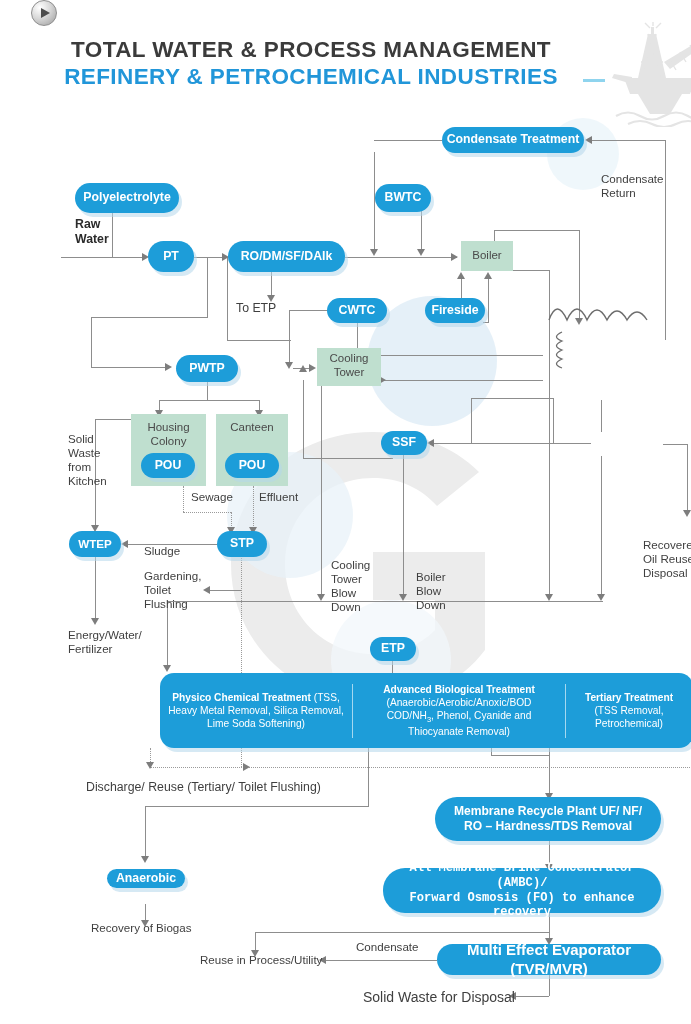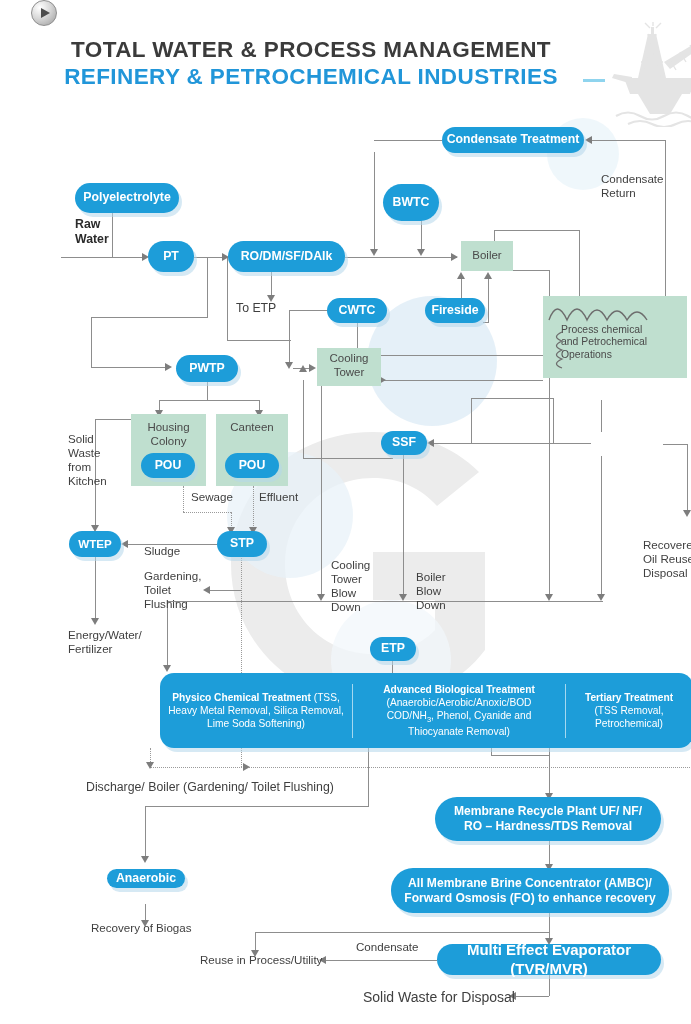--- a/index.html
+++ b/index.html
@@ -305,36 +305,33 @@
   <div class="ln v" style="left:518px; top:974px; height:22px;"></div>
   <div class="ln h" style="left:484px; top:996px; width:34px;"></div>
   <div class="ar l" style="left:478px; top:992px;"></div>
 
   <div class="pill" style="left:44px; top:183px; width:104px; height:30px; font-size:12.3px;">Polyelectrolyte</div>
 
   <div class="pill" style="left:117px; top:241px; width:46px; height:31px; font-size:12.3px;">PT</div>
 
   <div class="pill" style="left:197px; top:241px; width:117px; height:31px; font-size:12.3px;">RO/DM/SF/DAlk</div>
 
-  <div class="pill" style="left:352px; top:184px; width:56px; height:37px; font-size:12.3px;">BWTC</div>
+  <div class="pill" style="left:344px; top:184px; width:56px; height:28px; font-size:12.3px;">BWTC</div>
 
   <div class="pill" style="left:296px; top:298px; width:60px; height:25px; font-size:12.3px;">CWTC</div>
 
   <div class="pill" style="left:394px; top:298px; width:60px; height:25px; font-size:12.3px;">Fireside</div>
 
   <div class="pill" style="left:411px; top:127px; width:142px; height:26px; font-size:12.3px;">Condensate Treatment</div>
 
   <div class="gbox mid" style="left:430px; top:241px; width:52px; height:30px; font-size:11.5px;">Boiler</div>
 
   <div class="gbox" style="left:286px; top:348px; width:64px; height:38px; font-size:11.5px; padding-top:4px; white-space:pre-line;">Cooling
 Tower</div>
 
-  <div class="gbox" style="left:512px; top:296px; width:144px; height:82px; font-size:10.4px; padding:28px 4px 0 18px; white-space:pre-line; justify-content:flex-start; text-align:left;">Process chemical
-and Petrochemical
-Operations</div>
   <svg style="position:absolute; left:516px; top:300px; width:120px; height:22px; z-index:6;" viewBox="0 0 120 22">
     <path d="M2 20 Q10 -2 20 20 Q30 -2 40 20 Q50 0 60 20 Q70 2 80 20 Q90 4 100 20" stroke="#6d6d6d" stroke-width="1.4" fill="none"></path>
   </svg>
   <svg style="position:absolute; left:518px; top:330px; width:16px; height:40px; z-index:6;" viewBox="0 0 16 40">
     <path d="M13 2 Q2 7 13 11 Q2 16 13 20 Q2 25 13 29 Q2 34 13 38" stroke="#6d6d6d" stroke-width="1.3" fill="none"></path>
   </svg>
 
   <div id="pump">
       <span class="tri"></span>
     </div>
@@ -355,21 +352,21 @@
   <div class="pill" style="left:350px; top:431px; width:46px; height:24px; font-size:12.3px;">SSF</div>
 
 
   <div class="pill" style="left:339px; top:637px; width:46px; height:24px; font-size:12.3px;">ETP</div>
 
   <div class="pill" style="left:76px; top:869px; width:78px; height:19px; font-size:12.3px;">Anaerobic</div>
 
   <div class="pill multi" style="left:404px; top:797px; width:226px; height:44px; font-size:12.1px; white-space:pre-line;">Membrane Recycle Plant UF/ NF/
 RO – Hardness/TDS Removal</div>
 
-  <div class="pill multi" style="left:360px; top:868px; width:278px; height:45px; font-size:12.1px; white-space:pre-line;">All Membrane Brine Concentrator (AMBC)/
+  <div class="pill multi" style="left:352px; top:868px; width:278px; height:45px; font-size:12.1px; white-space:pre-line;font-family:Liberation Mono, monospace;">All Membrane Brine Concentrator (AMBC)/
 Forward Osmosis (FO) to enhance recovery</div>
 
   <div class="pill multi" style="left:406px; top:944px; width:224px; height:31px; font-size:15px;">Multi Effect Evaporator (TVR/MVR)</div>
 
   <div id="etp-bar">
     <div class="etp-cell" id="etp-c1">
       <span class="hd">Physico Chemical Treatment </span><span>(TSS, Heavy Metal Removal, Silica Removal, Lime Soda Softening)</span>
     </div>
     <div class="etp-div"></div>
     <div class="etp-cell" id="etp-c2">
@@ -417,21 +414,21 @@
 Down</div>
 
   <div class="lbl" style="left:385px; top:570px; font-size:11.6px;">Boiler
 Blow
 Down</div>
 
   <div class="lbl" style="left:612px; top:538px; font-size:11.6px;">Recovered
 Oil Reuse/
 Disposal</div>
 
-  <div class="lbl" style="left:55px; top:780px; font-size:12.3px;">Discharge/ Boiler (Gardening/ Toilet Flushing)</div>
+  <div class="lbl" style="left:55px; top:780px; font-size:12.3px;">Discharge/ Reuse (Tertiary/ Toilet Flushing)</div>
 
   <div class="lbl" style="left:60px; top:921px; font-size:11.6px;">Recovery of Biogas</div>
 
   <div class="lbl" style="left:169px; top:953px; font-size:11.6px;">Reuse in Process/Utility</div>
 
   <div class="lbl" style="left:325px; top:940px; font-size:11.6px;">Condensate</div>
 
   <div class="lbl" style="left:332px; top:989px; font-size:14px;">Solid Waste for Disposal</div>
 
 </div>

